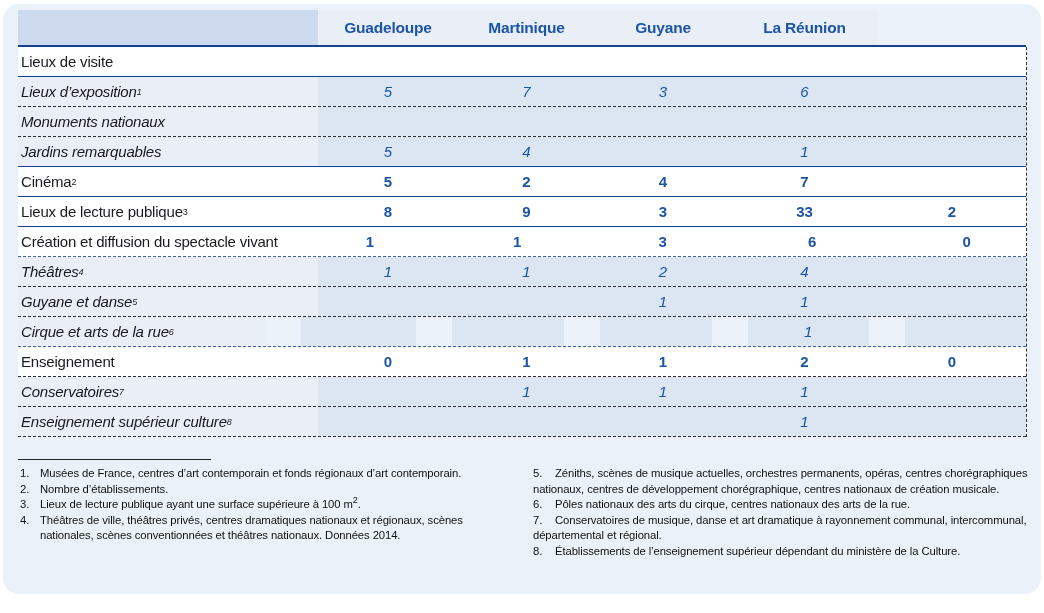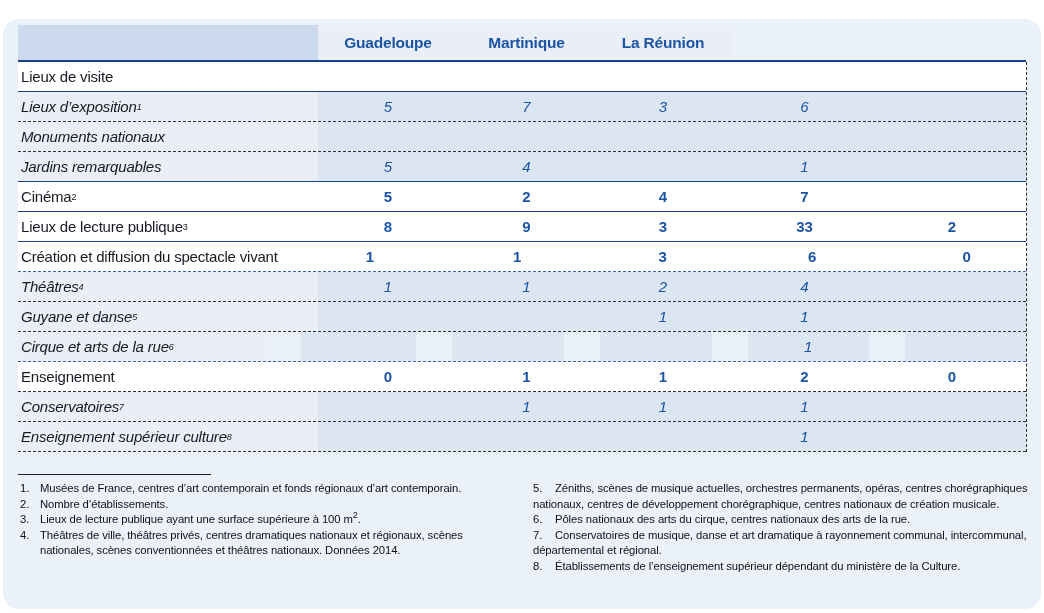--- a/index.html
+++ b/index.html
@@ -4,21 +4,21 @@
 <style>
   :root{
     --panel:#ebf1f9; --header_cell:#cdd9ec; --header_band:#e9eef7;
     --sub_label:#e9eef7; --sub_value:#dce6f3; --accent_text:#1b55a3;
     --line_navy:#17418c; --line_dark:#2b2b33; --line_blue:#3c62ac;
     --label_text:#191922; --foot_text:#111111;
   }
   *{margin:0;padding:0;box-sizing:border-box;}
   body{background:#ffffff;font-family:"Liberation Sans",sans-serif;}
   .canvas{position:relative;width:1044px;height:613px;background:#ffffff;overflow:hidden;}
-  .panel{position:absolute;left:3px;top:19px;width:1038px;height:590px;background:var(--panel);border-radius:16px;}
+  .panel{position:absolute;left:3px;top:4px;width:1038px;height:590px;background:var(--panel);border-radius:16px;}
   .table{position:absolute;left:15px;top:6px;width:1008px;}
   .thead{display:flex;height:37px;border-bottom:2px solid var(--line_navy);}
   .row{display:flex;height:30px;}
   .cell{display:flex;align-items:center;}
   .thead > .cell:nth-child(1), .row > .cell:nth-child(1){width:300px;justify-content:flex-start;padding-left:3px;text-align:right;}
   .thead > .cell:nth-child(2), .row > .cell:nth-child(2){width:140px;justify-content:center;}
   .thead > .cell:nth-child(3), .row > .cell:nth-child(3){width:137px;justify-content:center;}
   .thead > .cell:nth-child(4), .row > .cell:nth-child(4){width:136px;justify-content:center;}
   .thead > .cell:nth-child(5), .row > .cell:nth-child(5){width:147px;justify-content:center;}
   .thead > .cell:nth-child(6), .row > .cell:nth-child(6){width:148px;justify-content:center;}
@@ -50,20 +50,21 @@
 </head>
 <body>
 
 <div class="canvas">
   <div class="panel">
     <div class="table">
       <div class="thead">
         <div class="cell hcell-corner"></div>
         <div class="cell th">Guadeloupe</div>
         <div class="cell th">Martinique</div>
+        <div class="cell th">Guyane</div>
         <div class="cell th">La Réunion</div>
       </div>
       <div class="tbody">
           <div class="row section div-solid">
             <div class="cell label">
               <span>Lieux de visite</span>
             </div>
             <div class="cell val"></div>
             <div class="cell val"></div>
             <div class="cell val"></div>

